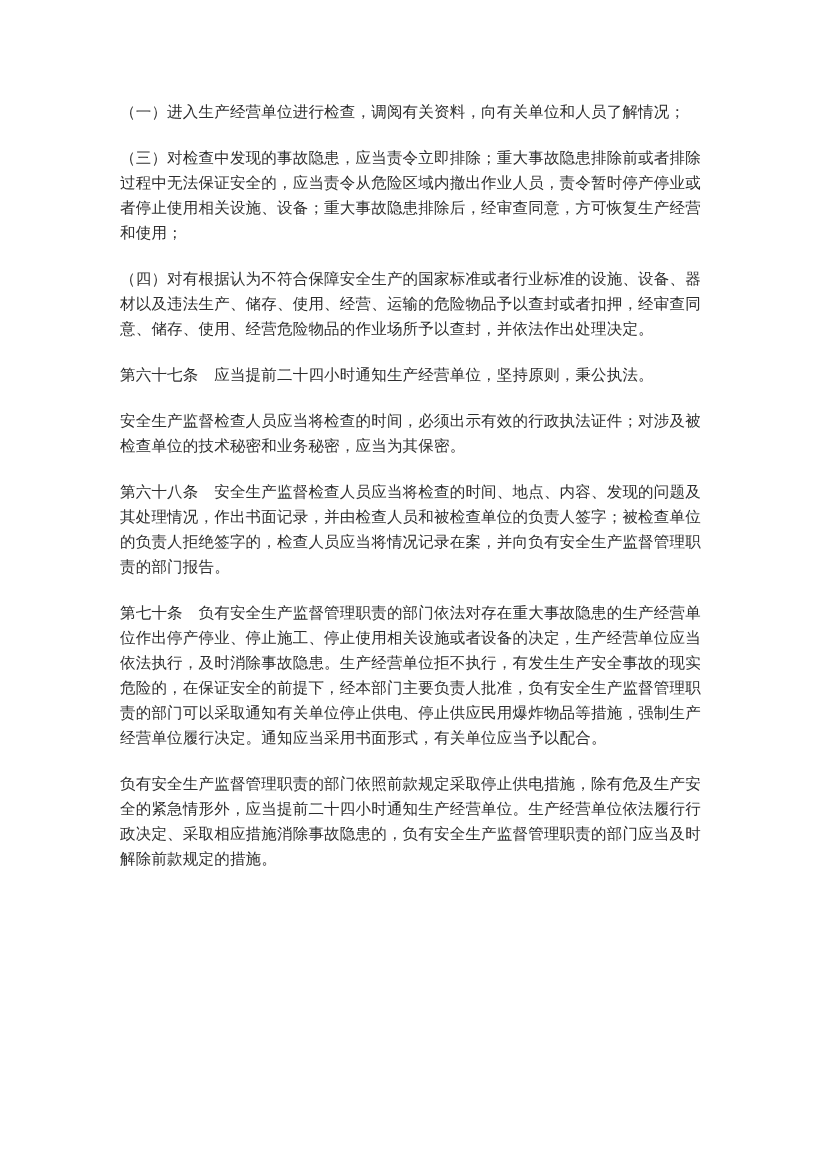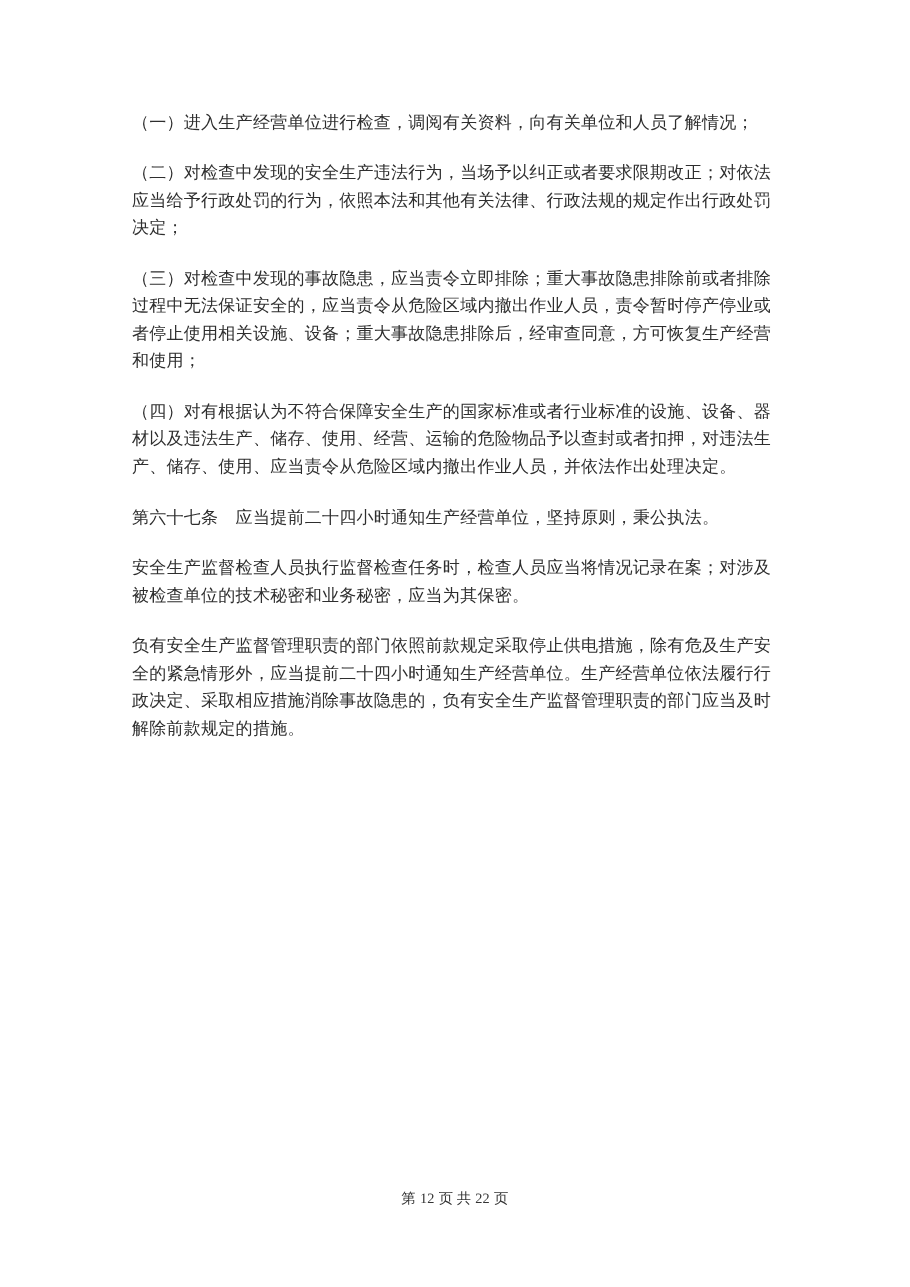--- a/index.html
+++ b/index.html
@@ -47,24 +47,22 @@
   .footer span {
     margin: 0 2px;
   }
 </style>
 </head>
 <body>
 
 <div class="page">
   <div class="content">
     <p class="para">（一）进入生产经营单位进行检查，调阅有关资料，向有关单位和人员了解情况；</p>
-    <p class="para">（二）对检查中发现的安全生产违法行为，当场予以纠正或者要求限期改正；对依法应当给予行政处罚的行为，依照本法和其他有关法律、行政法规的规定作出行政处罚决定；</p>
     <p class="para">（三）对检查中发现的事故隐患，应当责令立即排除；重大事故隐患排除前或者排除过程中无法保证安全的，应当责令从危险区域内撤出作业人员，责令暂时停产停业或者停止使用相关设施、设备；重大事故隐患排除后，经审查同意，方可恢复生产经营和使用；</p>
-    <p class="para">（四）对有根据认为不符合保障安全生产的国家标准或者行业标准的设施、设备、器材以及违法生产、储存、使用、经营、运输的危险物品予以查封或者扣押，对违法生产、储存、使用、应当责令从危险区域内撤出作业人员，并依法作出处理决定。</p>
+    <p class="para">（四）对有根据认为不符合保障安全生产的国家标准或者行业标准的设施、设备、器材以及违法生产、储存、使用、经营、运输的危险物品予以查封或者扣押，经审查同意、储存、使用、经营危险物品的作业场所予以查封，并依法作出处理决定。</p>
     <p class="para">第六十七条　应当提前二十四小时通知生产经营单位，坚持原则，秉公执法。</p>
-    <p class="para">安全生产监督检查人员执行监督检查任务时，检查人员应当将情况记录在案；对涉及被检查单位的技术秘密和业务秘密，应当为其保密。</p>
+    <p class="para">安全生产监督检查人员应当将检查的时间，必须出示有效的行政执法证件；对涉及被检查单位的技术秘密和业务秘密，应当为其保密。</p>
+    <p class="para">第六十八条　安全生产监督检查人员应当将检查的时间、地点、内容、发现的问题及其处理情况，作出书面记录，并由检查人员和被检查单位的负责人签字；被检查单位的负责人拒绝签字的，检查人员应当将情况记录在案，并向负有安全生产监督管理职责的部门报告。</p>
+    <p class="para">第七十条　负有安全生产监督管理职责的部门依法对存在重大事故隐患的生产经营单位作出停产停业、停止施工、停止使用相关设施或者设备的决定，生产经营单位应当依法执行，及时消除事故隐患。生产经营单位拒不执行，有发生生产安全事故的现实危险的，在保证安全的前提下，经本部门主要负责人批准，负有安全生产监督管理职责的部门可以采取通知有关单位停止供电、停止供应民用爆炸物品等措施，强制生产经营单位履行决定。通知应当采用书面形式，有关单位应当予以配合。</p>
     <p class="para">负有安全生产监督管理职责的部门依照前款规定采取停止供电措施，除有危及生产安全的紧急情形外，应当提前二十四小时通知生产经营单位。生产经营单位依法履行行政决定、采取相应措施消除事故隐患的，负有安全生产监督管理职责的部门应当及时解除前款规定的措施。</p>
   </div>
 
-  <div class="footer">
-    <span>第</span><span>12</span><span>页 共</span><span>22</span><span>页</span>
-  </div>
 </div>
 
 </body></html>

